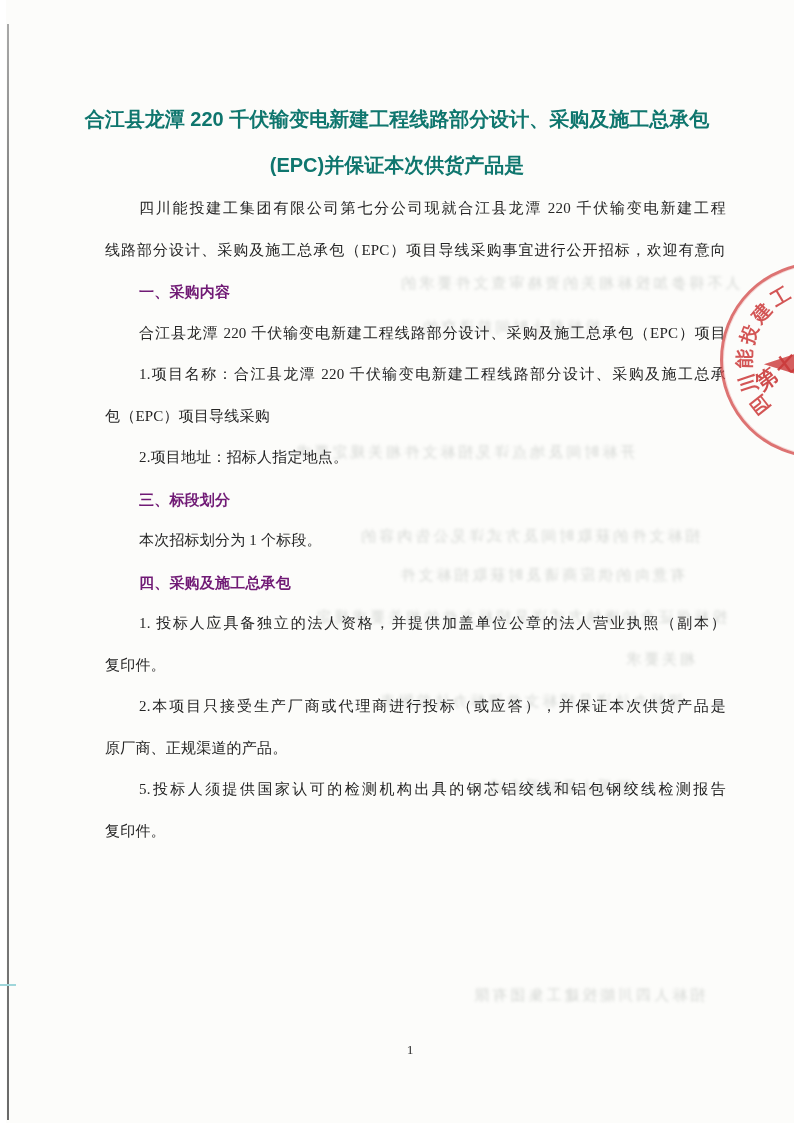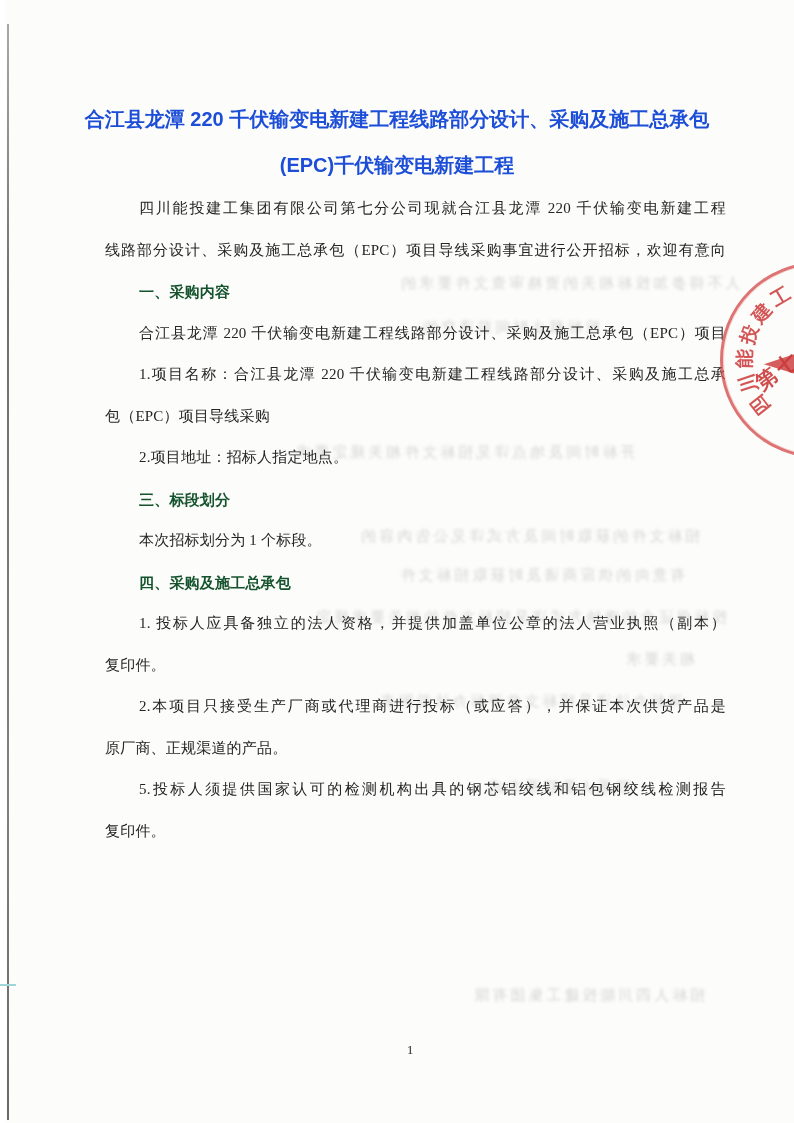--- a/index.html
+++ b/index.html
@@ -12,30 +12,30 @@
   
   .edge-strip { position:absolute; left:0; top:0; width:6px; height:1123px; background:#ffffff; }
   .scan-line { position:absolute; left:7px; top:24px; width:2px; height:1096px;
     background:linear-gradient(#9a9a9a, #565656 25%, #6b6b6b 70%, #4f4f4f); opacity:.85; }
   .cyan-line { position:absolute; left:0; top:984px; width:16px; height:2px; background:#9fd6da; }
 
   
   .title-block {
     position:absolute; left:68px; right:68px; top:96px;
     text-align:center; font-family:"Liberation Sans","DejaVu Sans",sans-serif;
-    font-weight:700; font-size:20px; color:#1d4ed8; line-height:46px;
+    font-weight:700; font-size:20px; color:#0f766e; line-height:46px;
   }
   
   .content { position:absolute; left:105px; right:68px; top:188px; }
   .line {
     height:41.5px; line-height:41.5px; font-size:15px; color:#252525;
     white-space:nowrap; letter-spacing:.2px;
   }
   .line.t-p { text-indent:34px; }
-  .line.t-h { text-indent:34px; font-weight:700; color:#14532d;
+  .line.t-h { text-indent:34px; font-weight:700; color:#701a75;
     font-family:"Liberation Sans","DejaVu Sans",sans-serif; }
   .line.fill { text-align:justify; text-align-last:justify; white-space:normal; overflow:hidden; }
   .line.fill.t-p { text-indent:34px; }
 
   
   .pagenum { position:absolute; left:0; right:0; top:1042px; padding-left:26px;
     text-align:center; font-size:13.5px; color:#333; }
 
   
   .smudge {
@@ -78,21 +78,21 @@
       <div class="smudge" style="left: 340px; top: 564px; width: 345px;">有意向的供应商请及时获取招标文件</div>
       <div class="smudge" style="left: 262px; top: 606px; width: 465px;">投标保证金的缴纳方式详见招标文件的相关要求规定</div>
       <div class="smudge" style="left: 590px; top: 648px; width: 105px;">相关要求</div>
       <div class="smudge" style="left: 343px; top: 690px; width: 340px;">评标办法详见招标文件评标办法前附表</div>
       <div class="smudge" style="left: 455px; top: 776px; width: 175px;">联系人及联系方式</div>
       <div class="smudge" style="left: 415px; top: 984px; width: 290px;">招标人四川能投建工集团有限</div>
     </div>
 
   <div class="title-block">
     <div>合江县龙潭 220 千伏输变电新建工程线路部分设计、采购及施工总承包</div>
-    <div>(EPC)千伏输变电新建工程</div>
+    <div>(EPC)并保证本次供货产品是</div>
   </div>
 
   <div class="content">
 
   <div class="line t-p fill">四川能投建工集团有限公司第七分公司现就合江县龙潭 220 千伏输变电新建工程</div>
       <div class="line t-c fill">线路部分设计、采购及施工总承包（EPC）项目导线采购事宜进行公开招标，欢迎有意向</div>
       <div class="line t-h">一、采购内容</div>
       <div class="line t-p fill">合江县龙潭 220 千伏输变电新建工程线路部分设计、采购及施工总承包（EPC）项目</div>
       <div class="line t-p fill">1.项目名称：合江县龙潭 220 千伏输变电新建工程线路部分设计、采购及施工总承</div>
       <div class="line t-c">包（EPC）项目导线采购</div>

